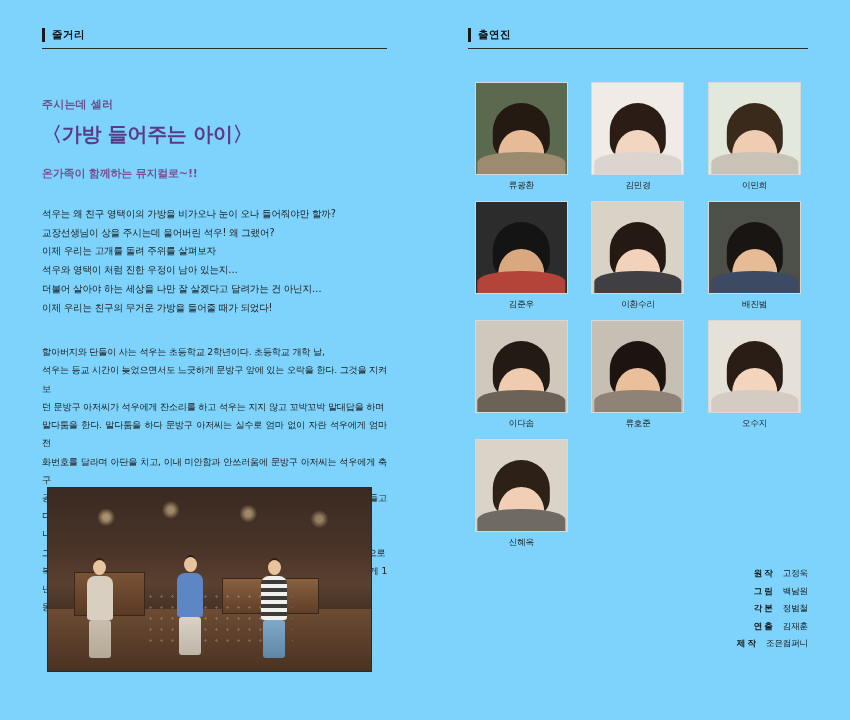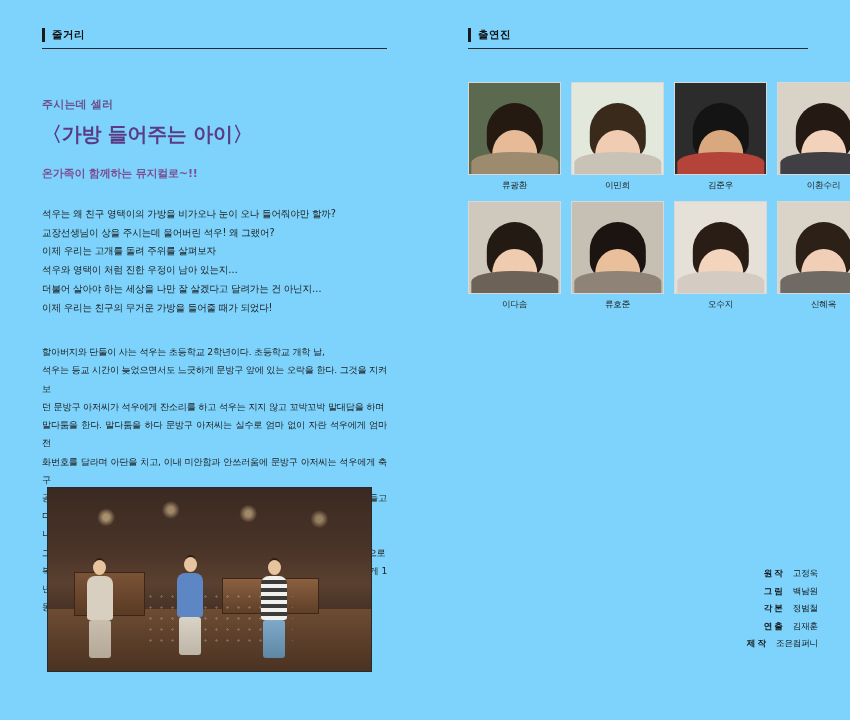--- a/index.html
+++ b/index.html
@@ -182,21 +182,21 @@
   .a3 { left: 66%; }
   .a3 .torso {
     background: repeating-linear-gradient(#f2f0ea 0 4px, #3b3b3b 4px 8px);
   }
   .a3 .legs { background: linear-gradient(#7fa9c9, #5f87a5); }
 
   
   .cast-grid {
     margin-top: 33px;
     display: grid;
-    grid-template-columns: repeat(5, 1fr);
+    grid-template-columns: repeat(3, 1fr);
     column-gap: 10px;
     row-gap: 9px;
   }
   .cast-cell {
     width: 100%;
     display: flex;
     flex-direction: column;
     align-items: center;
   }
   .cast-photo {
@@ -233,21 +233,21 @@
   .cast-name {
     margin-top: 5px;
     font-size: 8.6px;
     color: #222;
     letter-spacing: -0.2px;
   }
 
   
   .credits {
     position: absolute;
-    right: 32px;
+    right: 42px;
     top: 565px;
     width: 160px;
     text-align: right;
     font-size: 8.6px;
     line-height: 2.05;
     color: #151515;
   }
   .credit-row { white-space: nowrap; }
   .credit-row .role {
     font-weight: bold;
@@ -330,20 +330,28 @@
     <div class="cast-grid">
       <div class="cast-cell">
         <div class="cast-photo" style="background: linear-gradient(rgb(91, 106, 78), rgb(91, 106, 78));">
           <div class="hair" style="background: rgb(36, 26, 18); width: 62%; height: 62%; bottom: 16%;"></div>
           <div class="face" style="background: rgb(231, 187, 151);"></div>
           <div class="shoulders" style="background: rgb(157, 139, 111);"></div>
         </div>
         <div class="cast-name">류광환</div>
       </div>
       <div class="cast-cell">
+        <div class="cast-photo" style="background: linear-gradient(rgb(240, 235, 230), rgb(240, 235, 230));">
+          <div class="hair" style="background: rgb(43, 29, 22); width: 62%; height: 62%; bottom: 16%;"></div>
+          <div class="face" style="background: rgb(243, 214, 194);"></div>
+          <div class="shoulders" style="background: rgb(220, 213, 207);"></div>
+        </div>
+        <div class="cast-name">김민경</div>
+      </div>
+      <div class="cast-cell">
         <div class="cast-photo" style="background: linear-gradient(rgb(227, 232, 220), rgb(227, 232, 220));">
           <div class="hair" style="background: rgb(58, 42, 28); width: 62%; height: 62%; bottom: 16%;"></div>
           <div class="face" style="background: rgb(240, 205, 178);"></div>
           <div class="shoulders" style="background: rgb(201, 195, 183);"></div>
         </div>
         <div class="cast-name">이민희</div>
       </div>
       <div class="cast-cell">
         <div class="cast-photo" style="background: linear-gradient(rgb(44, 44, 44), rgb(44, 44, 44));">
           <div class="hair" style="background: rgb(20, 20, 20); width: 62%; height: 62%; bottom: 16%;"></div>

